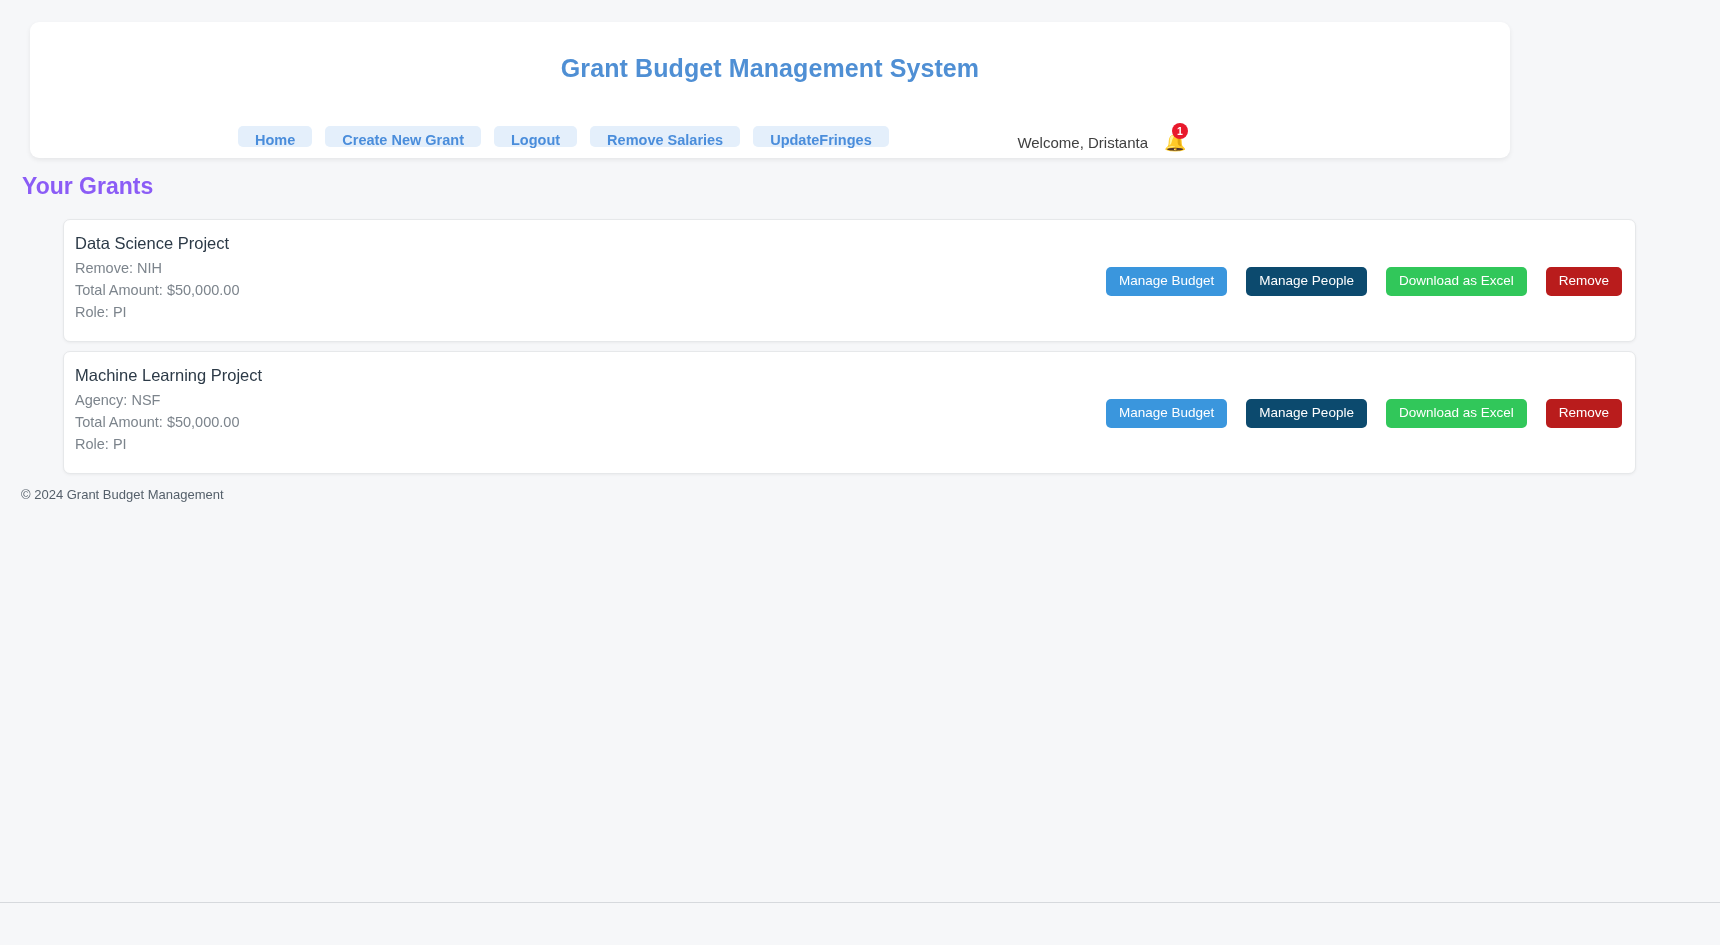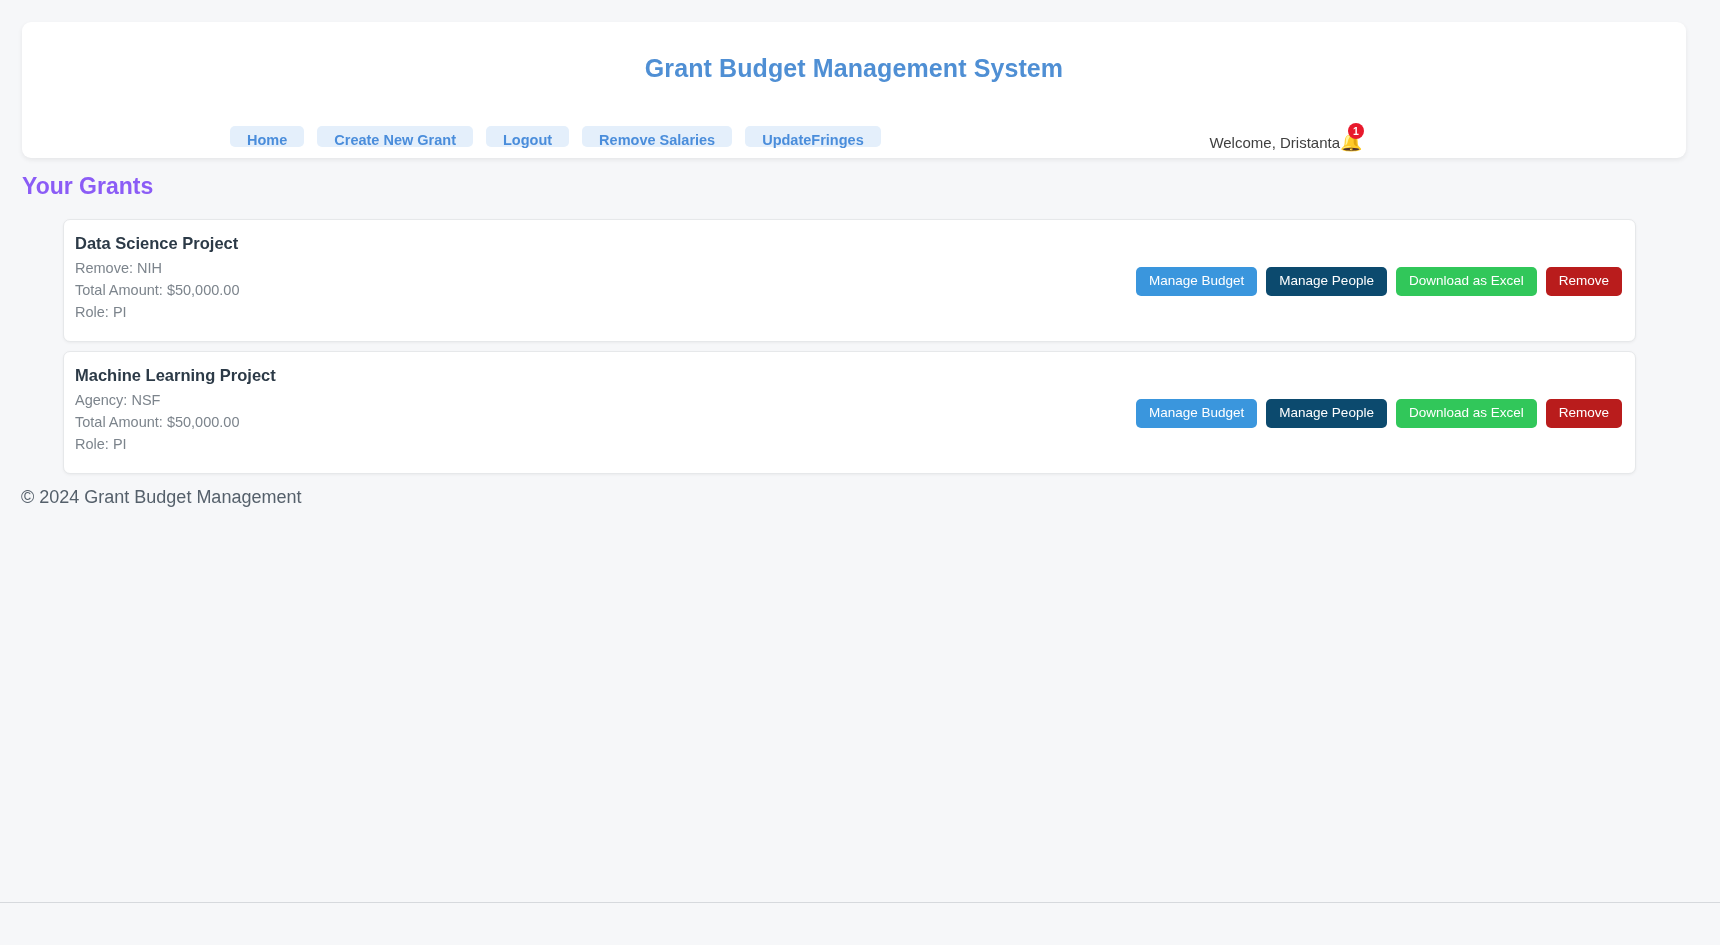--- a/index.html
+++ b/index.html
@@ -15,23 +15,23 @@
   .page {
     position: relative;
     width: 1720px;
     height: 945px;
     background: #f6f7f9;
   }
 
   
   .header-card {
     position: absolute;
-    left: 22px;
+    left: 30px;
     top: 22px;
-    width: 1664px;
+    width: 1480px;
     height: 136px;
     background: #ffffff;
     border-radius: 9px;
     box-shadow: 0 2px 5px rgba(0,0,0,0.07);
   }
 
   .app-title {
     position: absolute;
     left: 0;
     top: 32px;
@@ -65,21 +65,21 @@
     white-space: nowrap;
     font-family: "Liberation Sans", sans-serif;
   }
 
   .user-area {
     position: absolute;
     right: 322px;
     top: 108px;
     display: flex;
     align-items: center;
-    gap: 0;
+    gap: 16px;
   }
 
   .welcome-text {
     font-size: 15px;
     color: #404040;
     white-space: nowrap;
   }
 
   .bell-wrap {
     position: relative;
@@ -144,37 +144,37 @@
   }
 
   .grant-info {
     position: absolute;
     left: 11px;
     top: 14px;
   }
 
   .grant-name {
     font-size: 16.5px;
-    font-weight: bold;
+    font-weight: normal;
     color: #2c3a47;
     margin-bottom: 7px;
   }
 
   .grant-line {
     font-size: 14.5px;
     color: #7c848c;
     margin-bottom: 6px;
   }
 
   .grant-actions {
     position: absolute;
     right: 13px;
     top: 47px;
     display: flex;
-    gap: 9px;
+    gap: 19px;
     align-items: center;
   }
 
   .act-btn {
     border: none;
     border-radius: 5px;
     color: #ffffff;
     font-size: 13.5px;
     padding: 7px 13px 8px 13px;
     line-height: 14px;
@@ -186,21 +186,21 @@
   .act-budget   { background: #3a96dd; }
   .act-people   { background: #0c4a6e; }
   .act-download { background: #31c75a; }
   .act-remove   { background: #b91c1c; }
 
   
   .footer-text {
     position: absolute;
     left: 21px;
     top: 487px;
-    font-size: 18px;
+    font-size: 13px;
     color: #55606b;
   }
 
   .bottom-rule {
     position: absolute;
     left: 0;
     top: 902px;
     width: 1720px;
     height: 1px;
     background: #d6d9dd;

